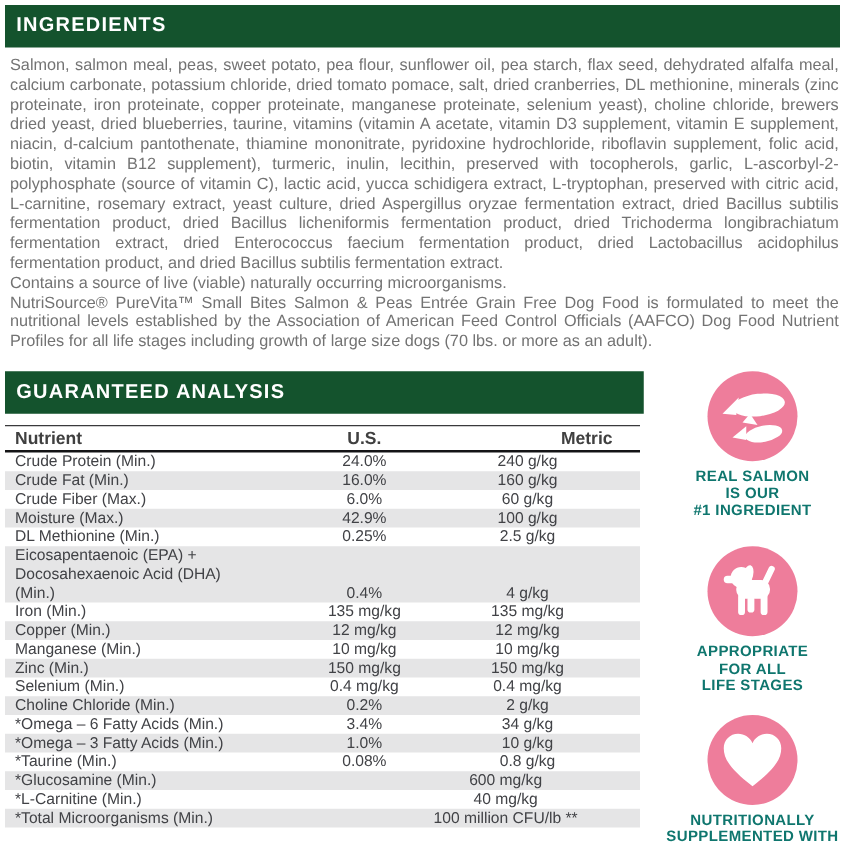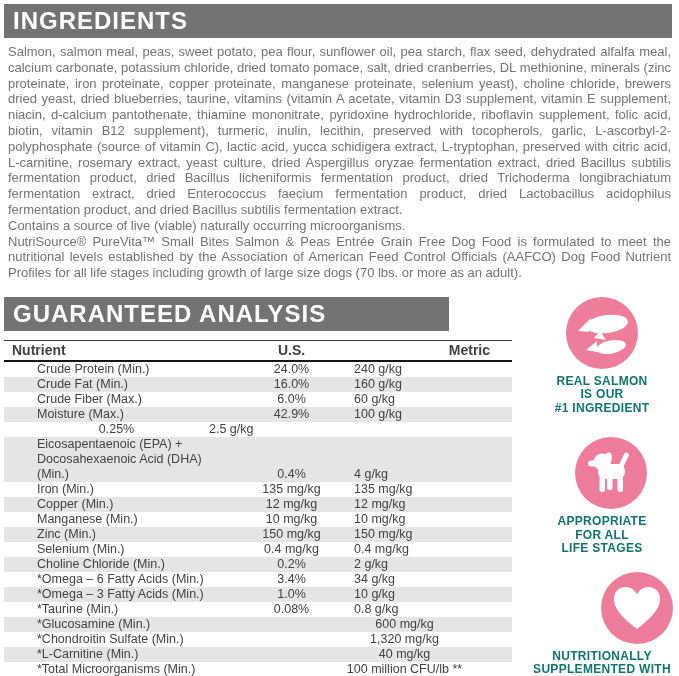--- a/index.html
+++ b/index.html
@@ -7,32 +7,32 @@
     position:relative;
     width:679px;height:676px;
     background:#fff;
     font-family:"Liberation Sans", sans-serif;
     color:#55565a;
     overflow:hidden;
     box-sizing:border-box;
     padding:4px 4px 0 4px;
   }
   .section-bar{
-    background:#737373;
+    background:#14532d;
     color:#ffffff;
     font-weight:700;
-    font-size:24px;
+    font-size:16px;
     letter-spacing:1px;
     line-height:34px;
     height:34px;
     padding-left:9px;
     box-sizing:border-box;
   }
   .bar-ingredients{width:668px;}
-  .bar-analysis{width:445px;}
+  .bar-analysis{width:511px;}
   .ing-text{
     margin:6px 4px 0 4px;
     font-size:13px;
     line-height:15.8px;
     text-align:justify;
     color:#737373;
   }
   .ing-text p{margin:0;}
   .main-row{
     display:flex;
@@ -64,43 +64,43 @@
   .t-header .h-us{text-align:center;padding-left:20px;}
   .t-header .h-metric{text-align:right;}
   .t-row{
     display:grid;
     grid-template-columns:1fr 145px 136px;
     padding-right:22px;
     align-items:end;
     line-height:15px;
   }
   .t-row:nth-child(even){background:#e5e5e6;}
-  .cell-nutrient{padding-left:8px;white-space:pre-line;margin-left:25px;}
+  .cell-nutrient{padding-left:8px;white-space:pre-line;}
   .cell-us{text-align:center;padding-left:20px;}
-  .cell-metric{text-align:left;}
+  .cell-metric{text-align:center;}
   .cell-merged{grid-column:2 / span 2;text-align:center;padding-left:110px;}
   
   .badge{display:flex;flex-direction:column;align-items:center;}
   .badge-circle{
     width:72px;height:72px;border-radius:50%;
     background:#ee7d9b;
     display:flex;align-items:center;justify-content:center;
   }
   .badge-circle svg{display:block;width:72px;height:72px;}
   .badge-caption{
     margin-top:6px;
     font-weight:700;
     font-size:12px;
     line-height:13.5px;
     letter-spacing:0.3px;
     color:#0f766e;
     text-align:center;
     white-space:pre-line;
   }
-  .badge+.badge{margin-top:22px;align-items:flex-end;}
+  .badge+.badge{margin-top:22px;}
   .badge-heart{margin-top:16px !important;}
 </style>
 </head>
 <body>
 
 <div class="page">
 
   <div class="section-bar bar-ingredients">
     <span>INGREDIENTS</span>
   </div>
@@ -138,20 +138,21 @@
               <div class="cell-nutrient">Crude Fiber (Max.)</div>
               <div class="cell-us">6.0%</div>
               <div class="cell-metric">60 g/kg</div>
             </div>
             <div class="t-row">
               <div class="cell-nutrient">Moisture (Max.)</div>
               <div class="cell-us">42.9%</div>
               <div class="cell-metric">100 g/kg</div>
             </div>
             <div class="t-row">
+              <div class="cell-nutrient">DL Methionine (Min.)</div>
               <div class="cell-us">0.25%</div>
               <div class="cell-metric">2.5 g/kg</div>
             </div>
             <div class="t-row">
               <div class="cell-nutrient">Eicosapentaenoic (EPA) +
 Docosahexaenoic Acid (DHA) (Min.)</div>
               <div class="cell-us">0.4%</div>
               <div class="cell-metric">4 g/kg</div>
             </div>
             <div class="t-row">
@@ -195,24 +196,20 @@
               <div class="cell-metric">10 g/kg</div>
             </div>
             <div class="t-row">
               <div class="cell-nutrient">*Taurine (Min.)</div>
               <div class="cell-us">0.08%</div>
               <div class="cell-metric">0.8 g/kg</div>
             </div>
             <div class="t-row">
               <div class="cell-nutrient">*Glucosamine (Min.)</div>
               <div class="cell-merged">600 mg/kg</div>
-            </div>
-            <div class="t-row">
-              <div class="cell-nutrient">*Chondroitin Sulfate (Min.)</div>
-              <div class="cell-merged">1,320 mg/kg</div>
             </div>
             <div class="t-row">
               <div class="cell-nutrient">*L-Carnitine (Min.)</div>
               <div class="cell-merged">40 mg/kg</div>
             </div>
             <div class="t-row">
               <div class="cell-nutrient">*Total Microorganisms (Min.)</div>
               <div class="cell-merged">100 million CFU/lb **</div>
             </div>
           </div>

